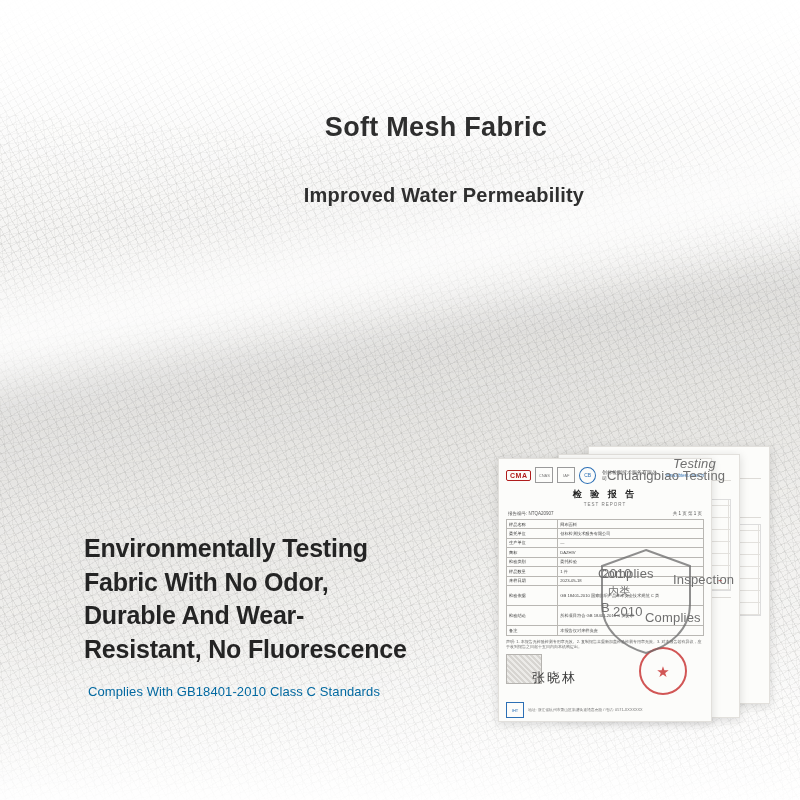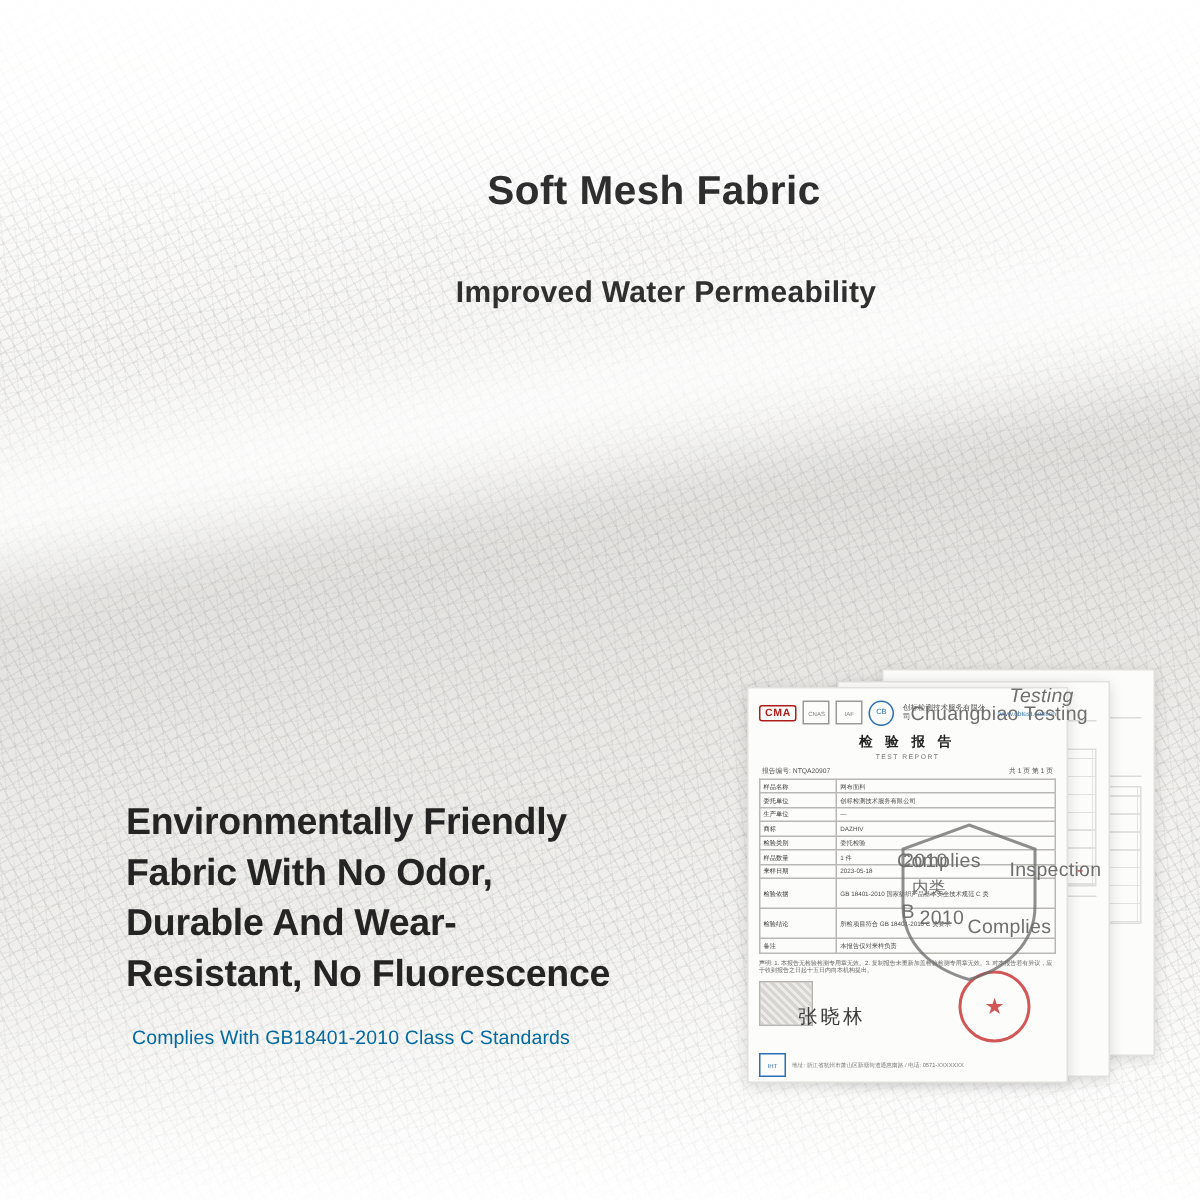--- a/index.html
+++ b/index.html
@@ -293,21 +293,21 @@
     <div class="mesh2"></div>
     <div class="fold"></div>
     <div class="shade"></div>
   </div>
   <div class="vignette-top"></div>
   <div class="vignette-bottom"></div>
 
   <div class="headline">Soft Mesh Fabric</div>
   <div class="subhead">Improved Water Permeability</div>
 
-  <div class="feature">Environmentally Friendly Fabric With No Odor, Durable And Wear-Resistant, No Fluorescence</div>
+  <div class="feature">Environmentally Testing Fabric With No Odor, Durable And Wear-Resistant, No Fluorescence</div>
   <div class="standards">Complies With GB18401-2010 Class C Standards</div>
 
   <div class="docs">
 
     <div class="doc doc-back2">
       <div class="lines">
         <div class="hdr"></div>
         <div class="ln m"></div>
         <div class="ln"></div>
         <div class="ln s"></div>

